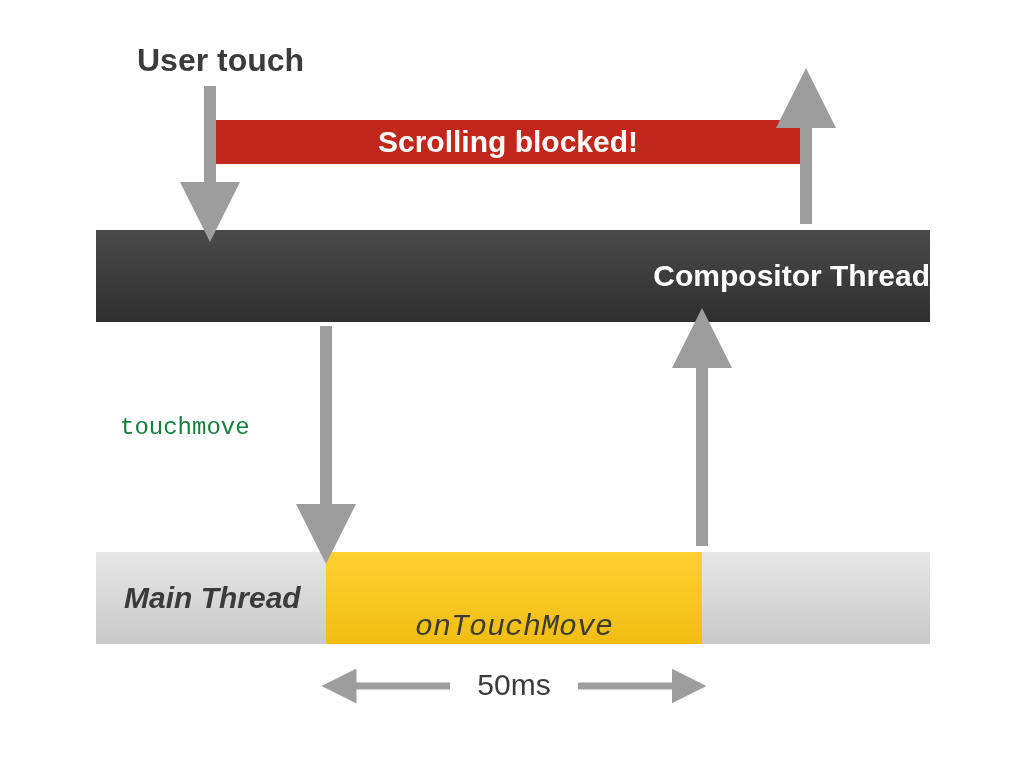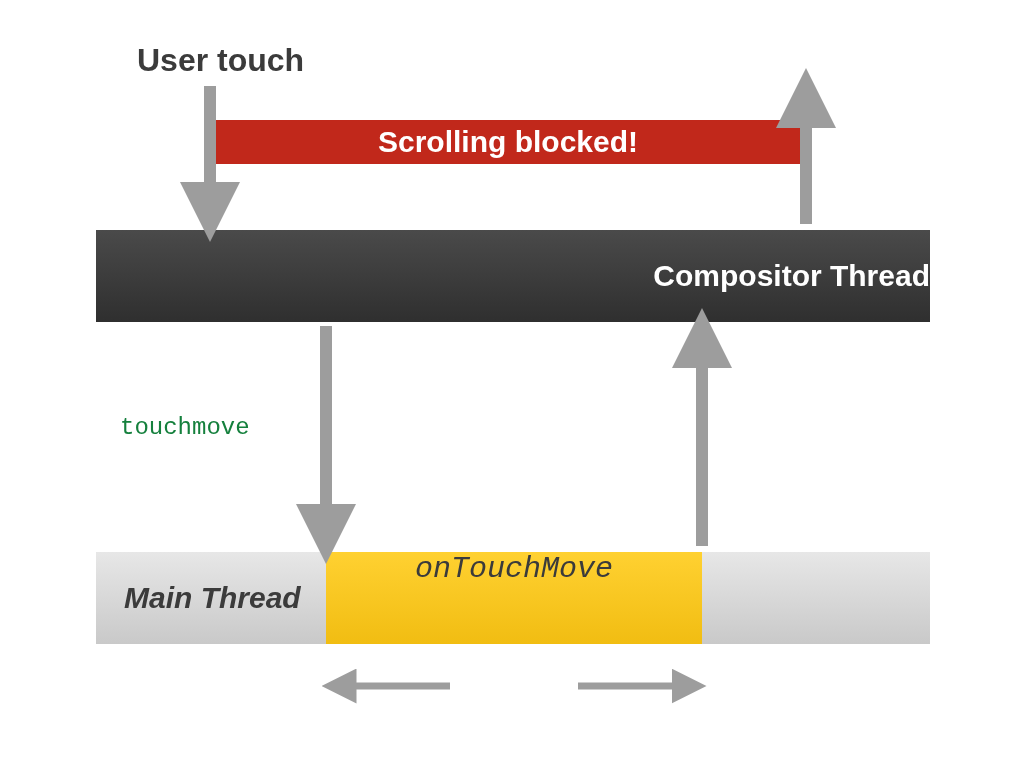--- a/index.html
+++ b/index.html
@@ -67,21 +67,21 @@
     font-weight: 700;
     font-size: 30px;
     color: #3b3b3b;
   }
   .main-seg {
     position: absolute;
     top: 0;
     bottom: 0;
     background: linear-gradient(#ffd131, #f1bd12);
     display: flex;
-    align-items: flex-start;
+    align-items: flex-end;
     justify-content: center;
     font-family: "Menlo", "Consolas", "Liberation Mono", monospace;
     font-size: 30px;
     color: #3b3b3b;
   }
 
   
   .code-label {
     position: absolute;
     font-family: Liberation Mono, monospace;
@@ -124,20 +124,21 @@
 
   <div class="code-label" style="left:120px; top:414px;">touchmove</div>
 
   <div class="main-bar" style="left:96px; top:552px; width:834px; height:92px;">
     <span class="main-label">Main Thread</span>
     <div class="main-seg" style="left:230px; width:376px;">
       <span>onTouchMove</span>
     </div>
   </div>
 
+  <div class="dur-label" style="left:454px; top:668px; width:120px;">50ms</div>
 
   <svg class="svg-layer" viewBox="0 0 1024 768">
     <defs>
       <marker id="arrowhead" viewBox="0 0 10 10" refX="7" refY="5" markerWidth="5" markerHeight="5" orient="auto-start-reverse">
         <path d="M 0 0 L 10 5 L 0 10 z" fill="#9d9d9d"></path>
       </marker>
     </defs>
 
     <line x1="210" y1="86" x2="210" y2="224" stroke="#9d9d9d" stroke-width="12" marker-end="url(#arrowhead)"></line>
 

